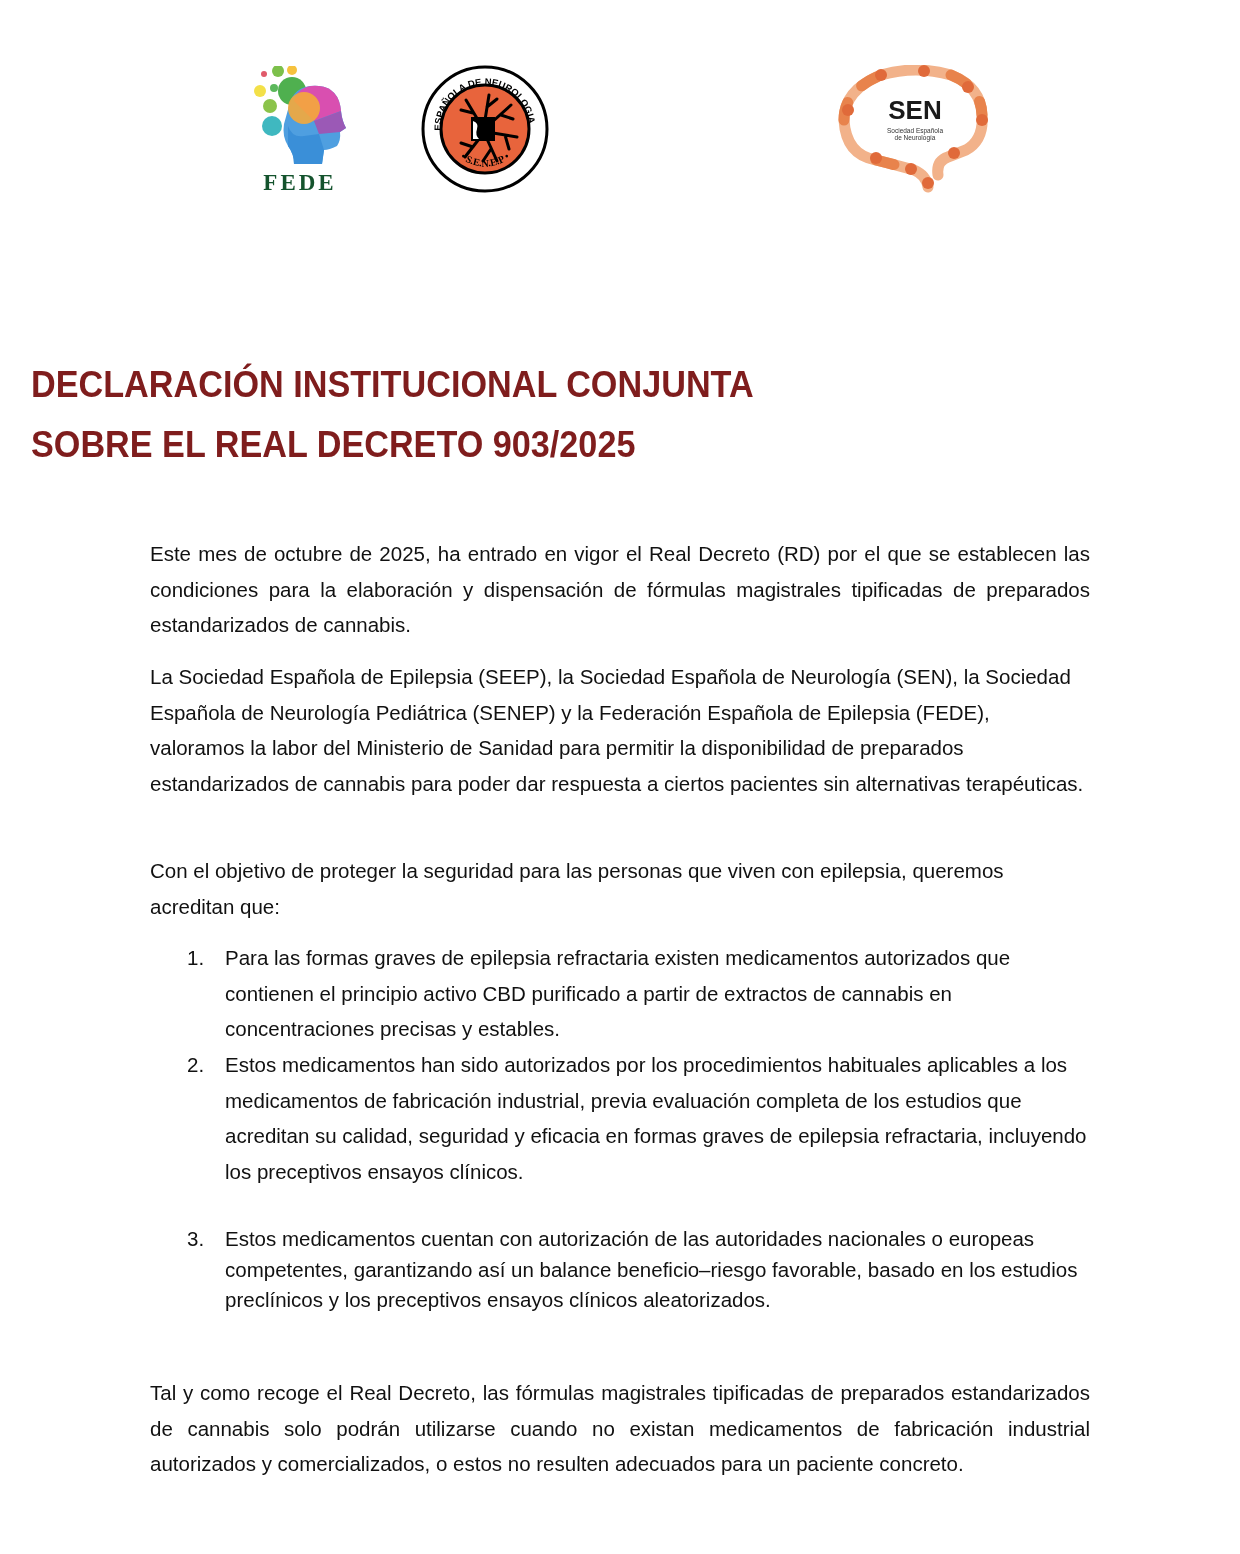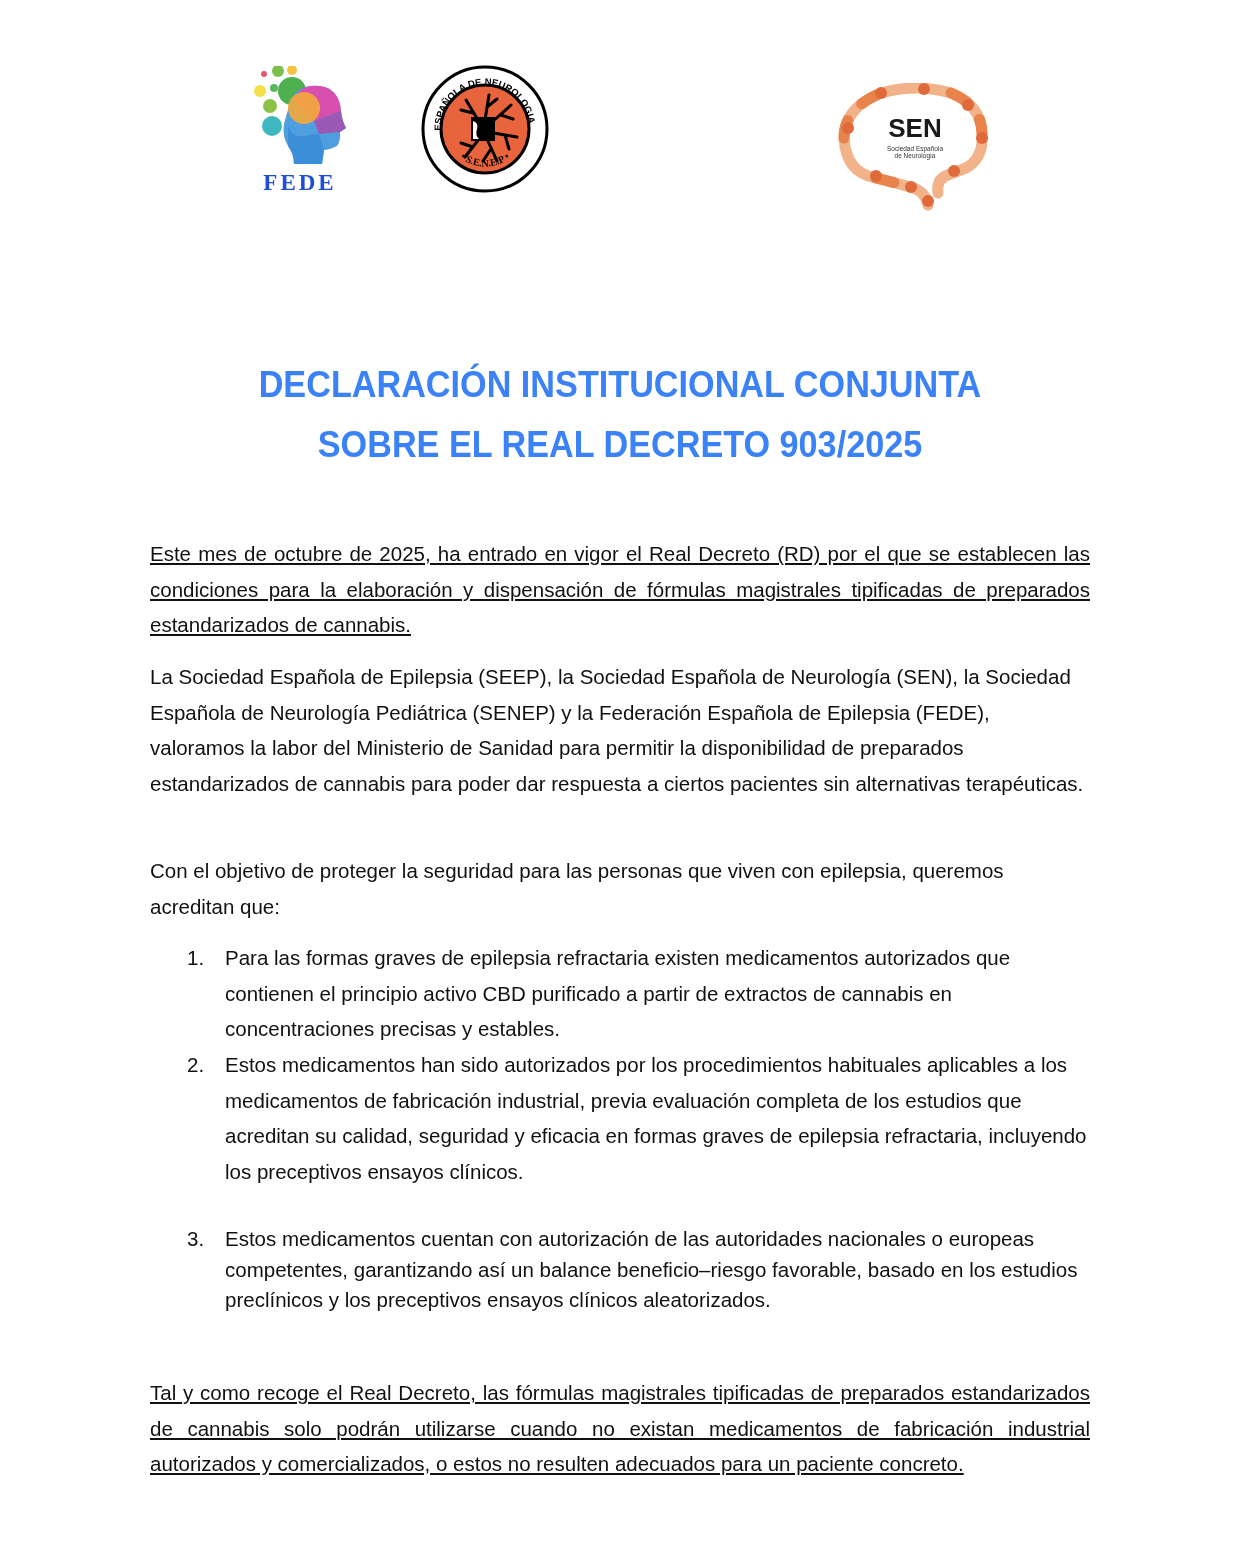--- a/index.html
+++ b/index.html
@@ -1,38 +1,38 @@
 <!DOCTYPE html>
 <html><head>
 <meta charset="utf-8">
 <style>
   html, body { margin: 0; padding: 0; background: #ffffff; }
   body { width: 1240px; height: 1554px; position: relative; overflow: hidden; font-family: "Liberation Sans", sans-serif; color: #111; }
   .logos { position: absolute; top: 60px; left: 0; width: 1240px; height: 140px; }
   .logo { position: absolute; }
   
   .fede { left: 244px; top: 6px; width: 115px; height: 130px; }
-  .fede-text { position: absolute; left: 0; bottom: 0; width: 112px; text-align: center; font-family: "Liberation Serif", serif; font-weight: bold; font-size: 23px; letter-spacing: 3px; color: #1d4ed8; }
+  .fede-text { position: absolute; left: 0; bottom: 0; width: 112px; text-align: center; font-family: "Liberation Serif", serif; font-weight: bold; font-size: 23px; letter-spacing: 3px; color: #14532d; }
   
   .senep { left: 421px; top: 5px; width: 128px; height: 128px; }
   
   .seep { left: 610px; top: 5px; width: 170px; height: 135px; }
   .seep-text { position: absolute; left: 2px; top: 65px; font-family: "Liberation Sans", sans-serif; font-weight: bold; font-size: 46px; color: #3b68b3; letter-spacing: -1px; transform: scaleX(0.82); transform-origin: left top; }
   .seep-sub { position: absolute; left: 3px; top: 118px; font-family: "Liberation Sans", sans-serif; font-size: 10.5px; color: #222; white-space: nowrap; transform: scaleX(0.82); transform-origin: left top; letter-spacing: -0.2px; }
   
-  .sen { left: 836px; top: 23px; width: 152px; height: 128px; }
+  .sen { left: 836px; top: 5px; width: 152px; height: 128px; }
   .sen-text { position: absolute; left: 44px; top: 30px; width: 70px; text-align: center; font-family: "Liberation Sans", sans-serif; font-weight: bold; font-size: 26px; color: #1a1a1a; }
   .sen-sub { position: absolute; left: 38px; top: 62px; width: 82px; text-align: center; font-family: "Liberation Sans", sans-serif; font-size: 6.5px; color: #333; line-height: 7px; }
 
-  .title { position: absolute; left: 0; top: 355px; width: 1240px; text-align: center; font-family: "Liberation Sans", sans-serif; font-weight: bold; font-size: 36px; line-height: 60px; color: #3b82f6; }
+  .title { position: absolute; left: 0; top: 355px; width: 1240px; text-align: left; font-family: "Liberation Sans", sans-serif; font-weight: bold; font-size: 36px; line-height: 60px; color: #7f1d1d; }
   .title div { transform: scaleX(0.95); }
 
   .body { position: absolute; left: 150px; width: 940px; font-family: "Liberation Sans", sans-serif; font-size: 20.5px; color: #111; }
   .p { line-height: 35.5px; margin: 0; }
-  .justify { text-align: justify; text-align-last: left; text-decoration: underline; }
+  .justify { text-align: justify; text-align-last: left; }
   .p1 { top: 536px; }
   .p2 { top: 659px; }
   .p3 { top: 853px; }
   .list { position: absolute; left: 150px; width: 940px; font-family: "Liberation Sans", sans-serif; font-size: 20.5px; color: #111; }
   .li { position: relative; padding-left: 75px; }
   .li .num { position: absolute; left: 37px; top: 0; }
   .l1 { top: 940px; line-height: 35.5px; }
   .l2 { top: 1047px; line-height: 35.5px; }
   .l3 { top: 1224px; line-height: 30.5px; }
   .p4 { top: 1375px; }

